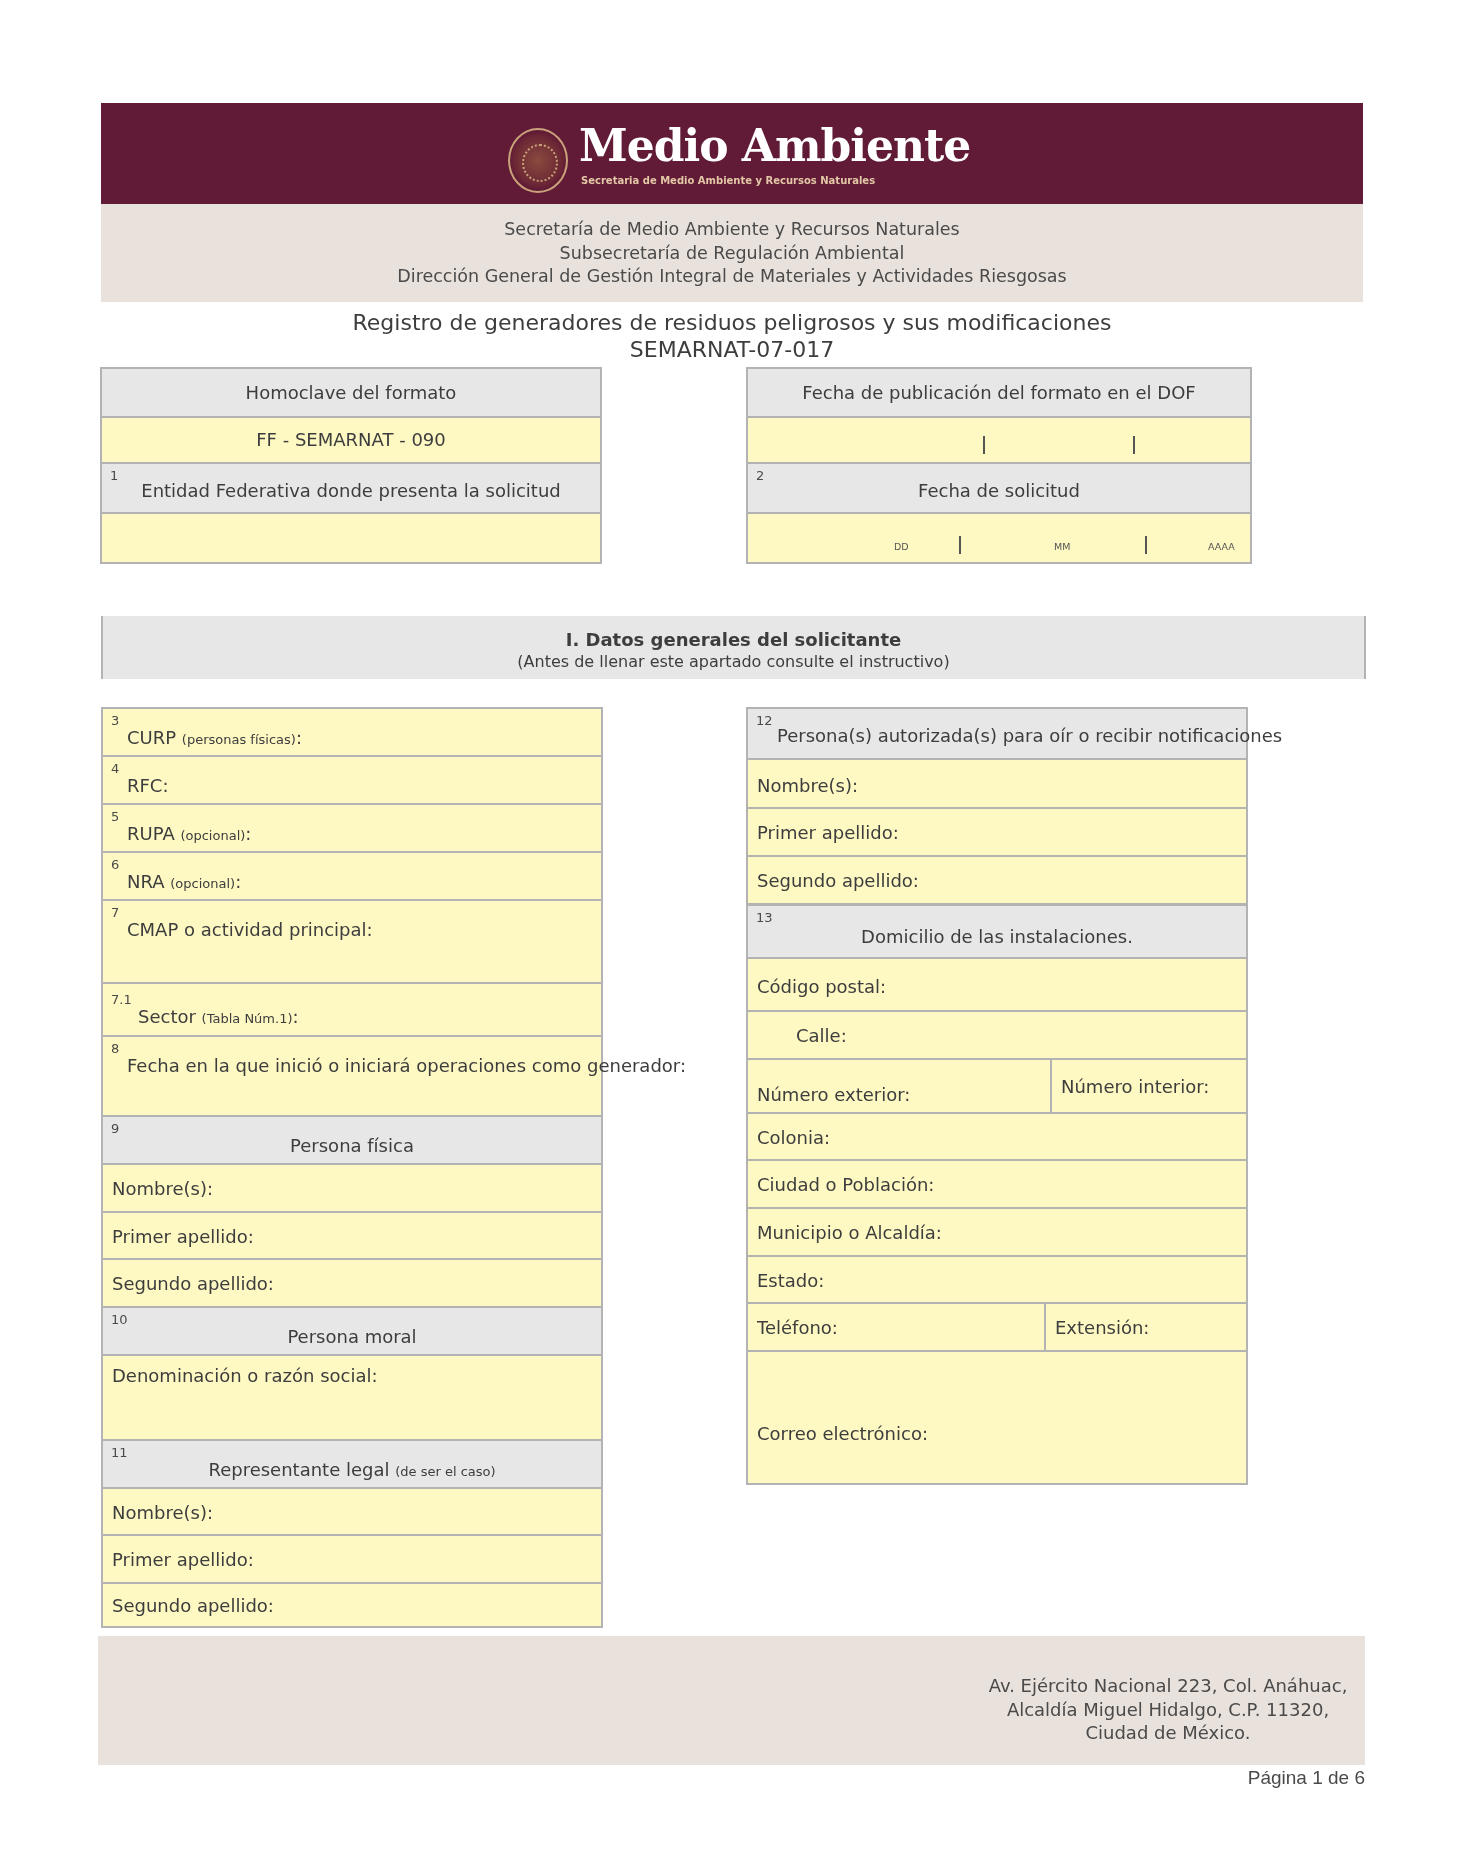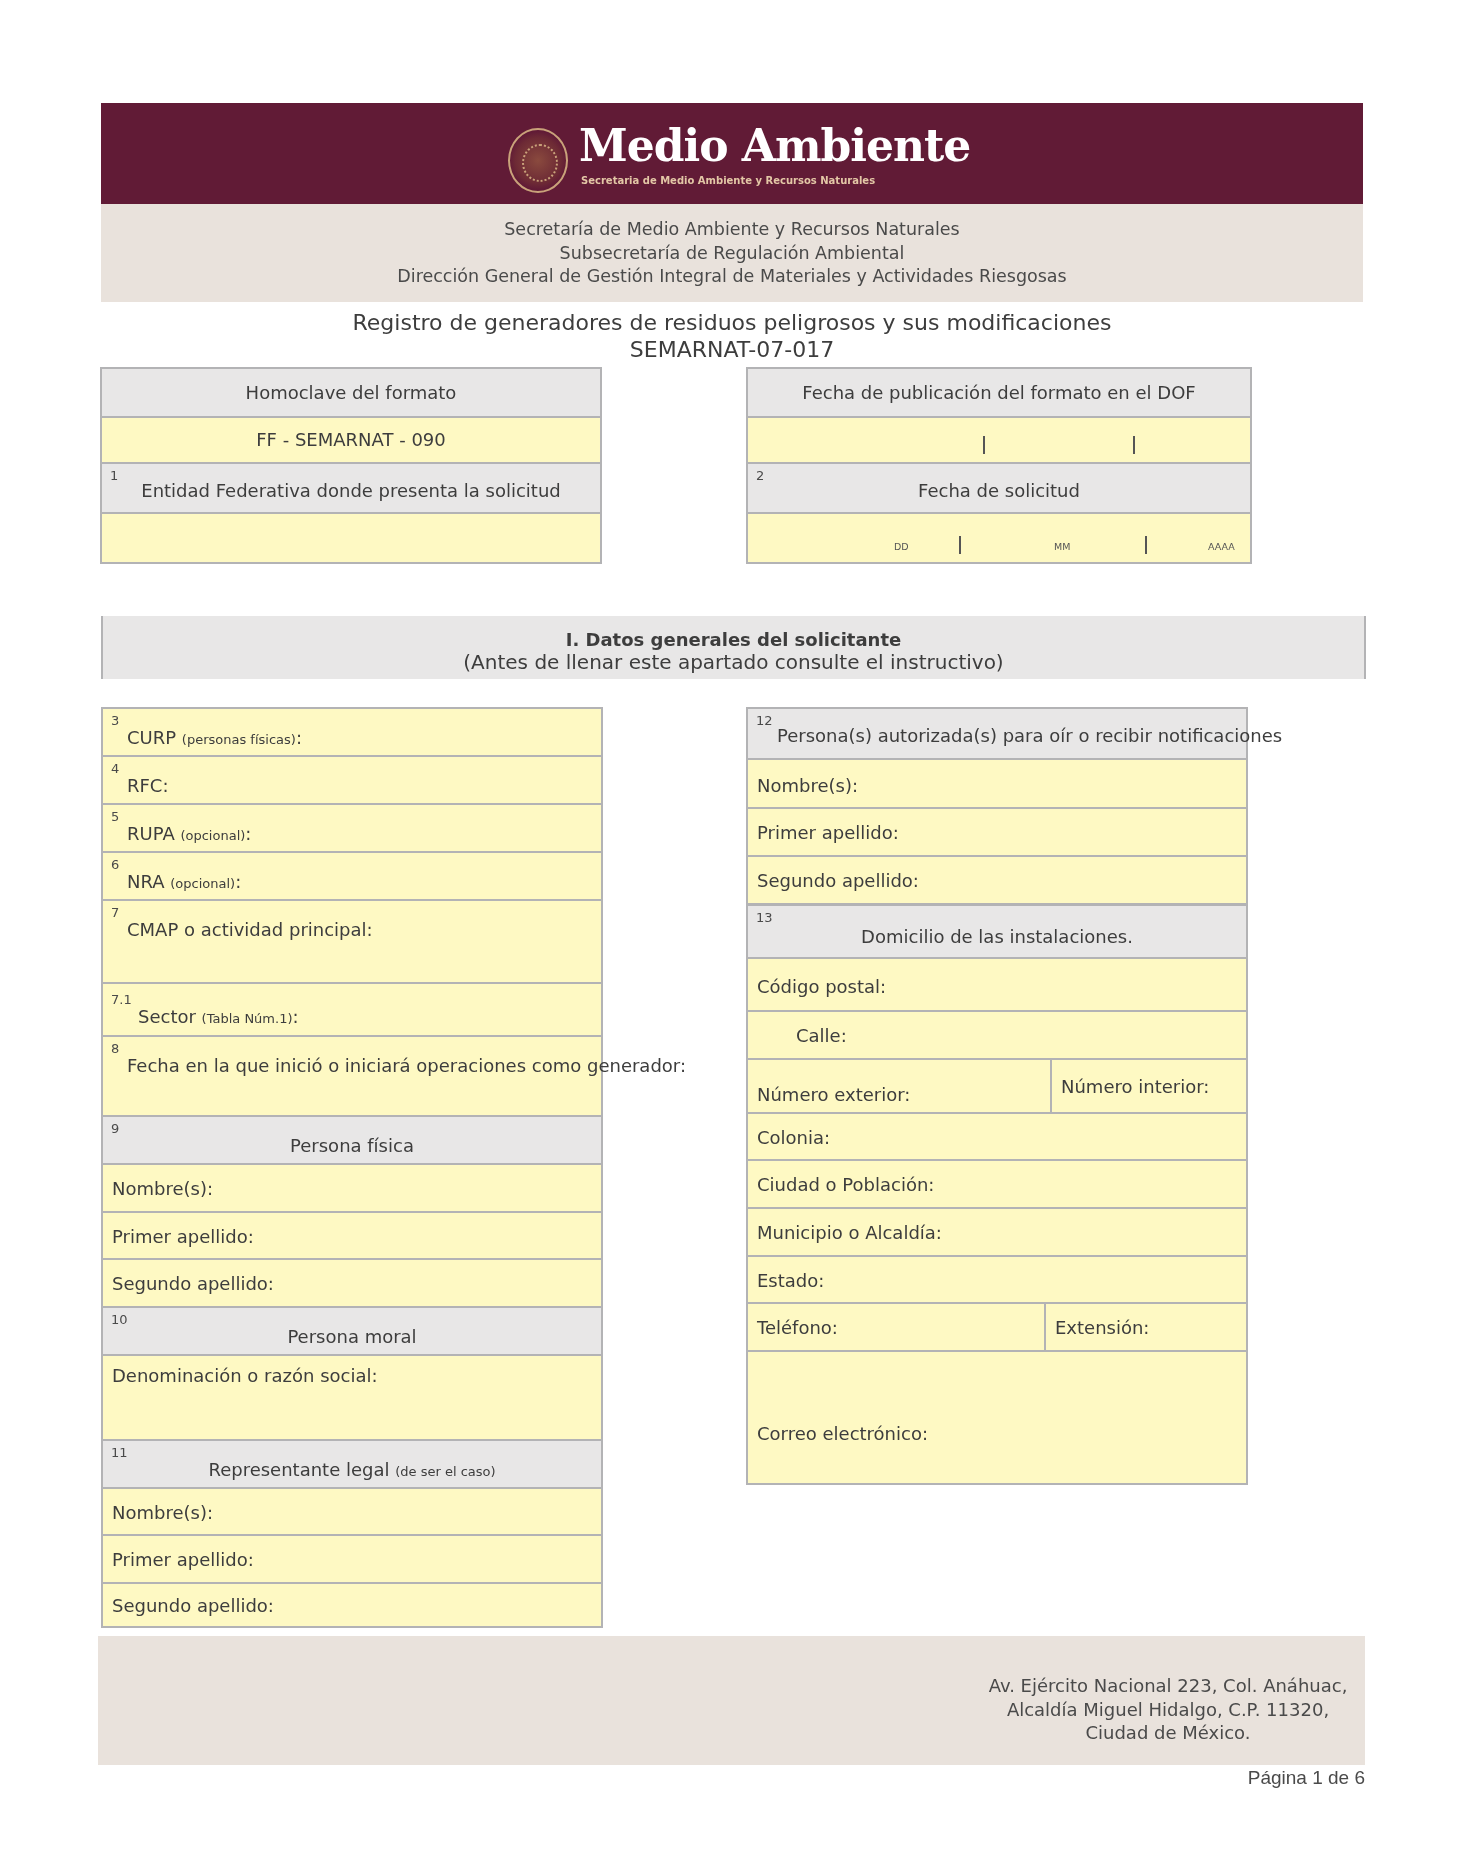--- a/index.html
+++ b/index.html
@@ -32,21 +32,21 @@
   .center-label { position: absolute; left: 0; right: 0; text-align: center; font-size: 18px; color: #3d3d3d; }
   .field-label { position: absolute; left: 9px; font-size: 18px; color: #3d3d3d; white-space: nowrap; }
   .field-label .small { font-size: 13px; }
   .sep { position: absolute; width: 2px; background: #555; }
   .tiny { position: absolute; font-size: 9.5px; color: #555; }
   .vdiv { position: absolute; top: 0; bottom: 0; width: 2px; background: #b3b3b5; }
 
   .section { left: 101px; top: 616px; width: 1265px; height: 63px; background: #e8e7e7;
           border-left: 2px solid #b3b3b5; border-right: 2px solid #b3b3b5; text-align: center; padding-top: 13px; }
   .section-title { font-weight: bold; font-size: 18px; line-height: 22px; color: #3d3d3d; }
-  .section-sub { font-size: 20px; line-height: 22px; color: #3d3d3d; }
+  .section-sub { font-size: 16px; line-height: 22px; color: #3d3d3d; }
 
   .footer { left: 98px; top: 1636px; width: 1267px; height: 129px; background: #e9e2dc; }
   .footer-addr { position: absolute; left: 870px; width: 400px; top: 38px; text-align: center; font-size: 18px;
           line-height: 23.5px; color: #4a4a4a; }
   .page-num { left: 1150px; top: 1767px; width: 215px; text-align: right; font-family: "Liberation Sans", sans-serif;
           font-size: 19px; color: #4a4a4a; }
 </style>
 </head>
 <body>
 

